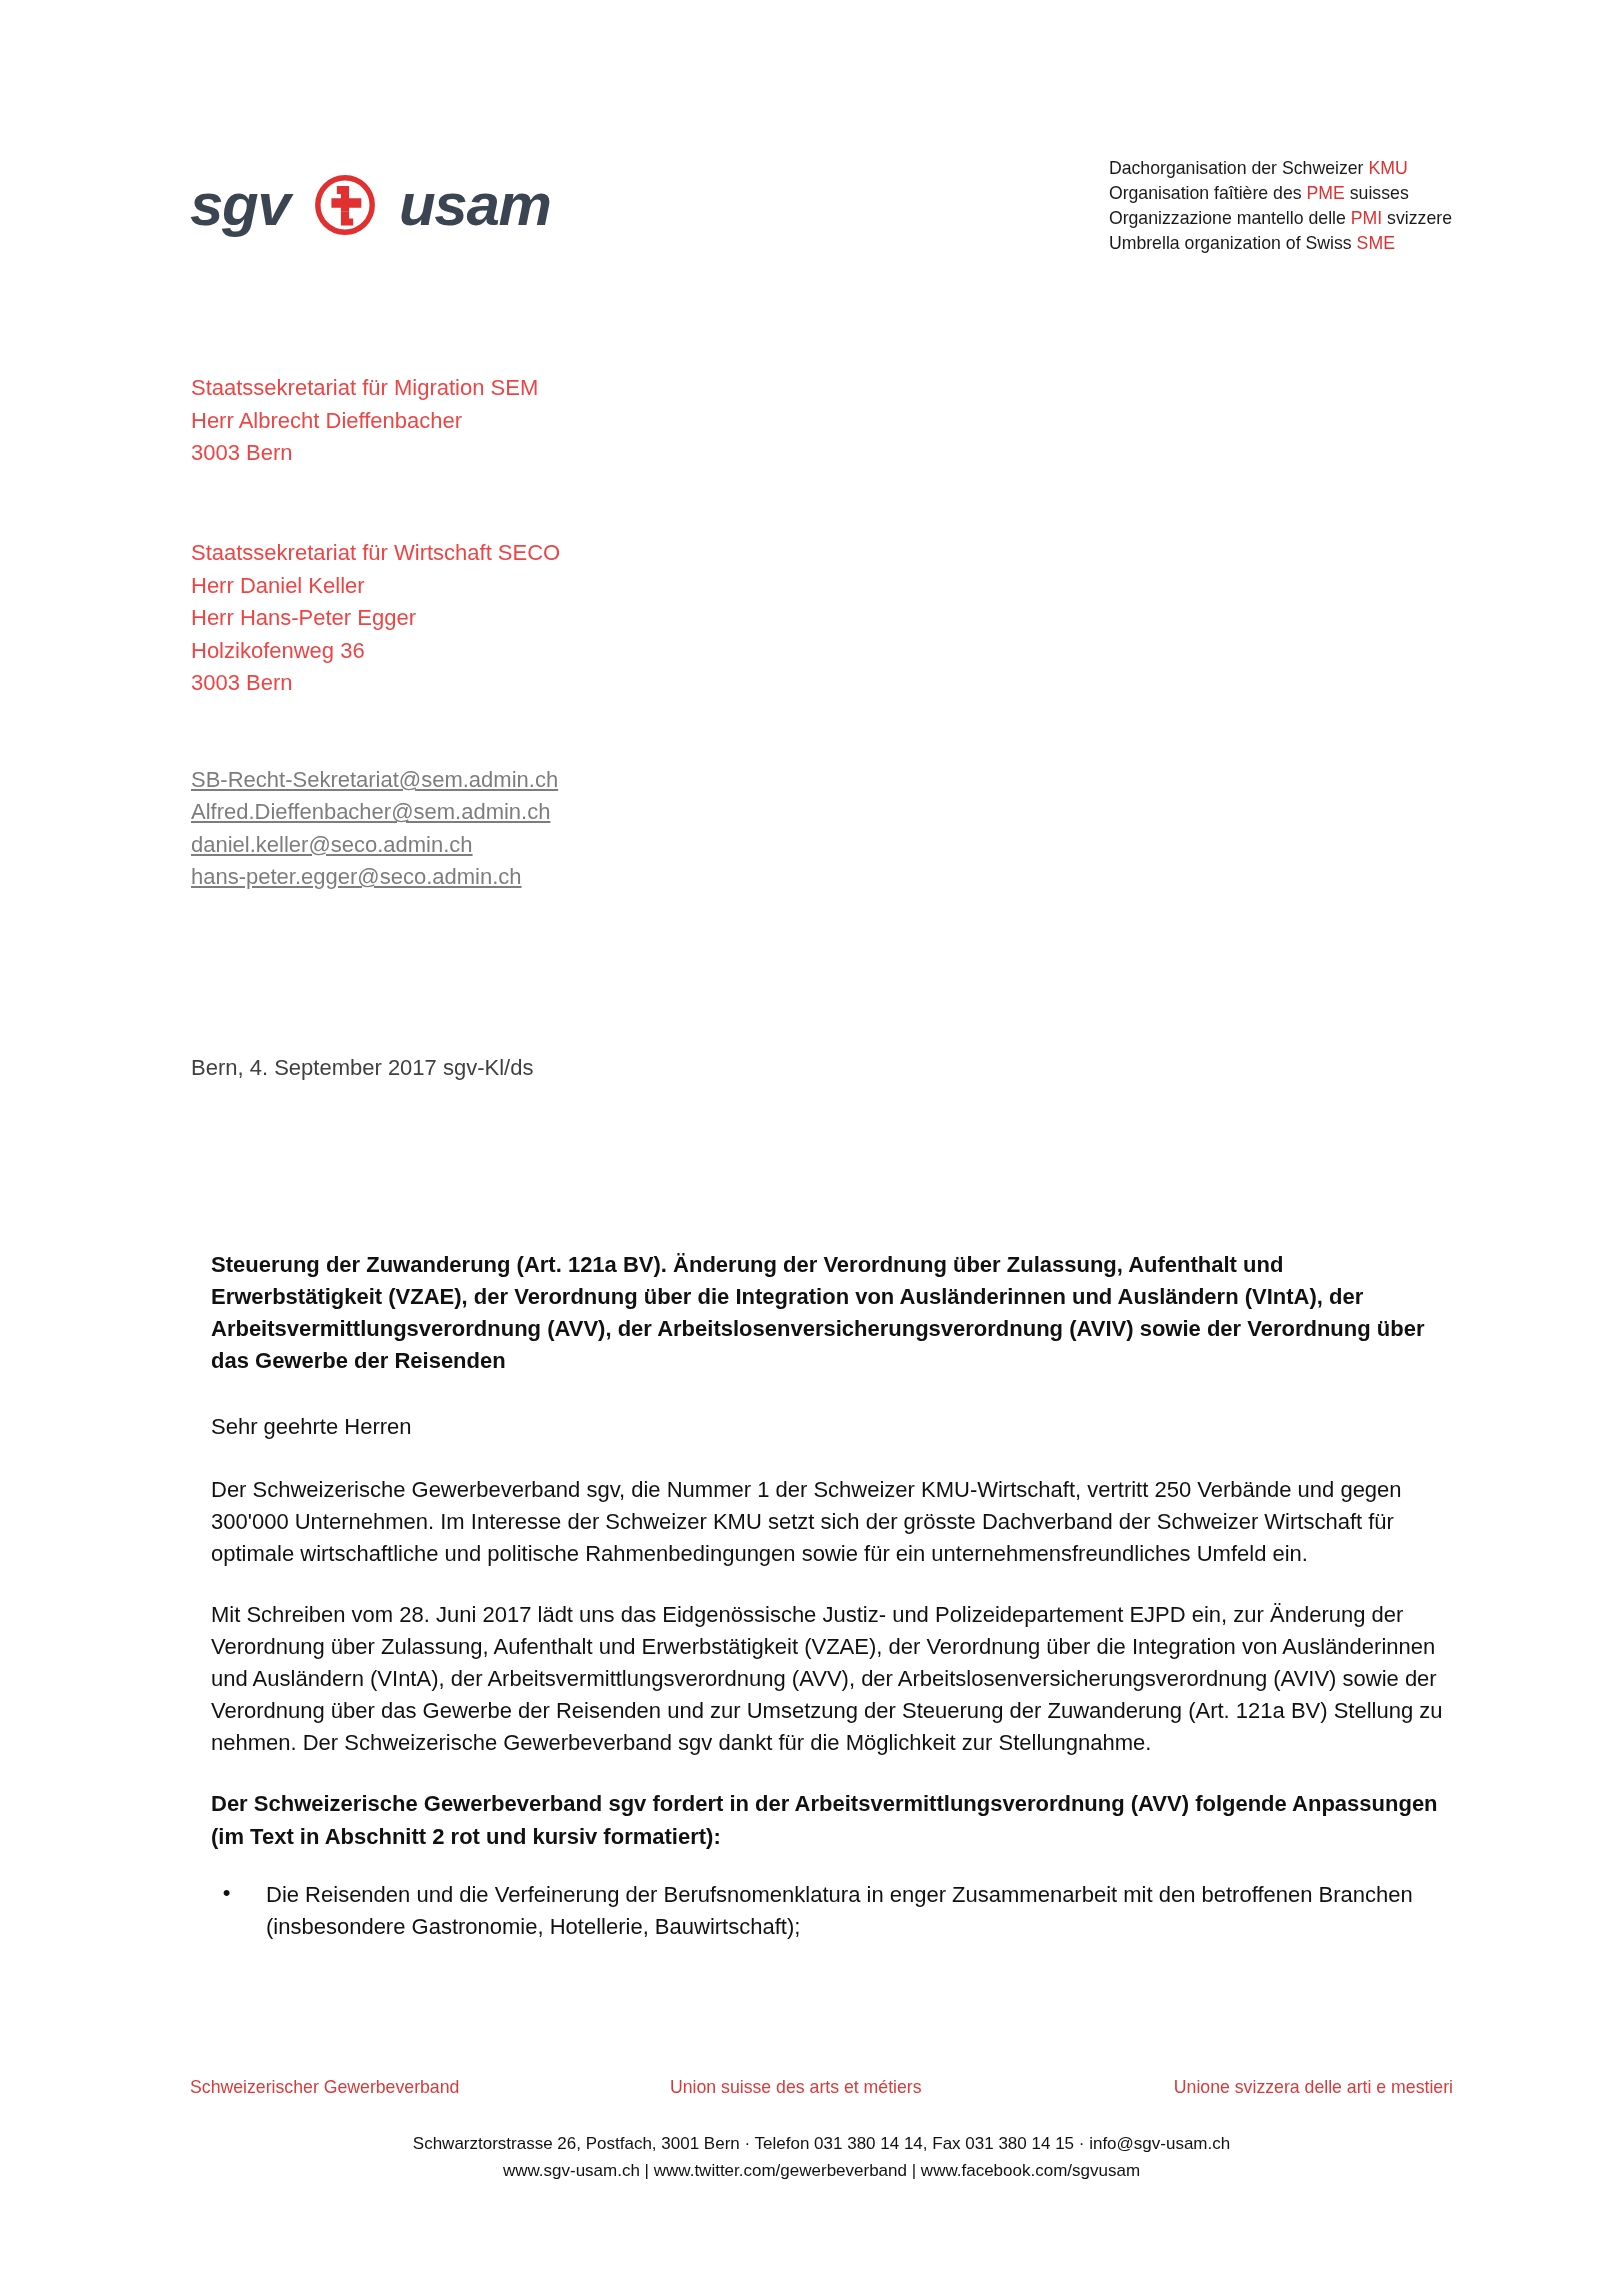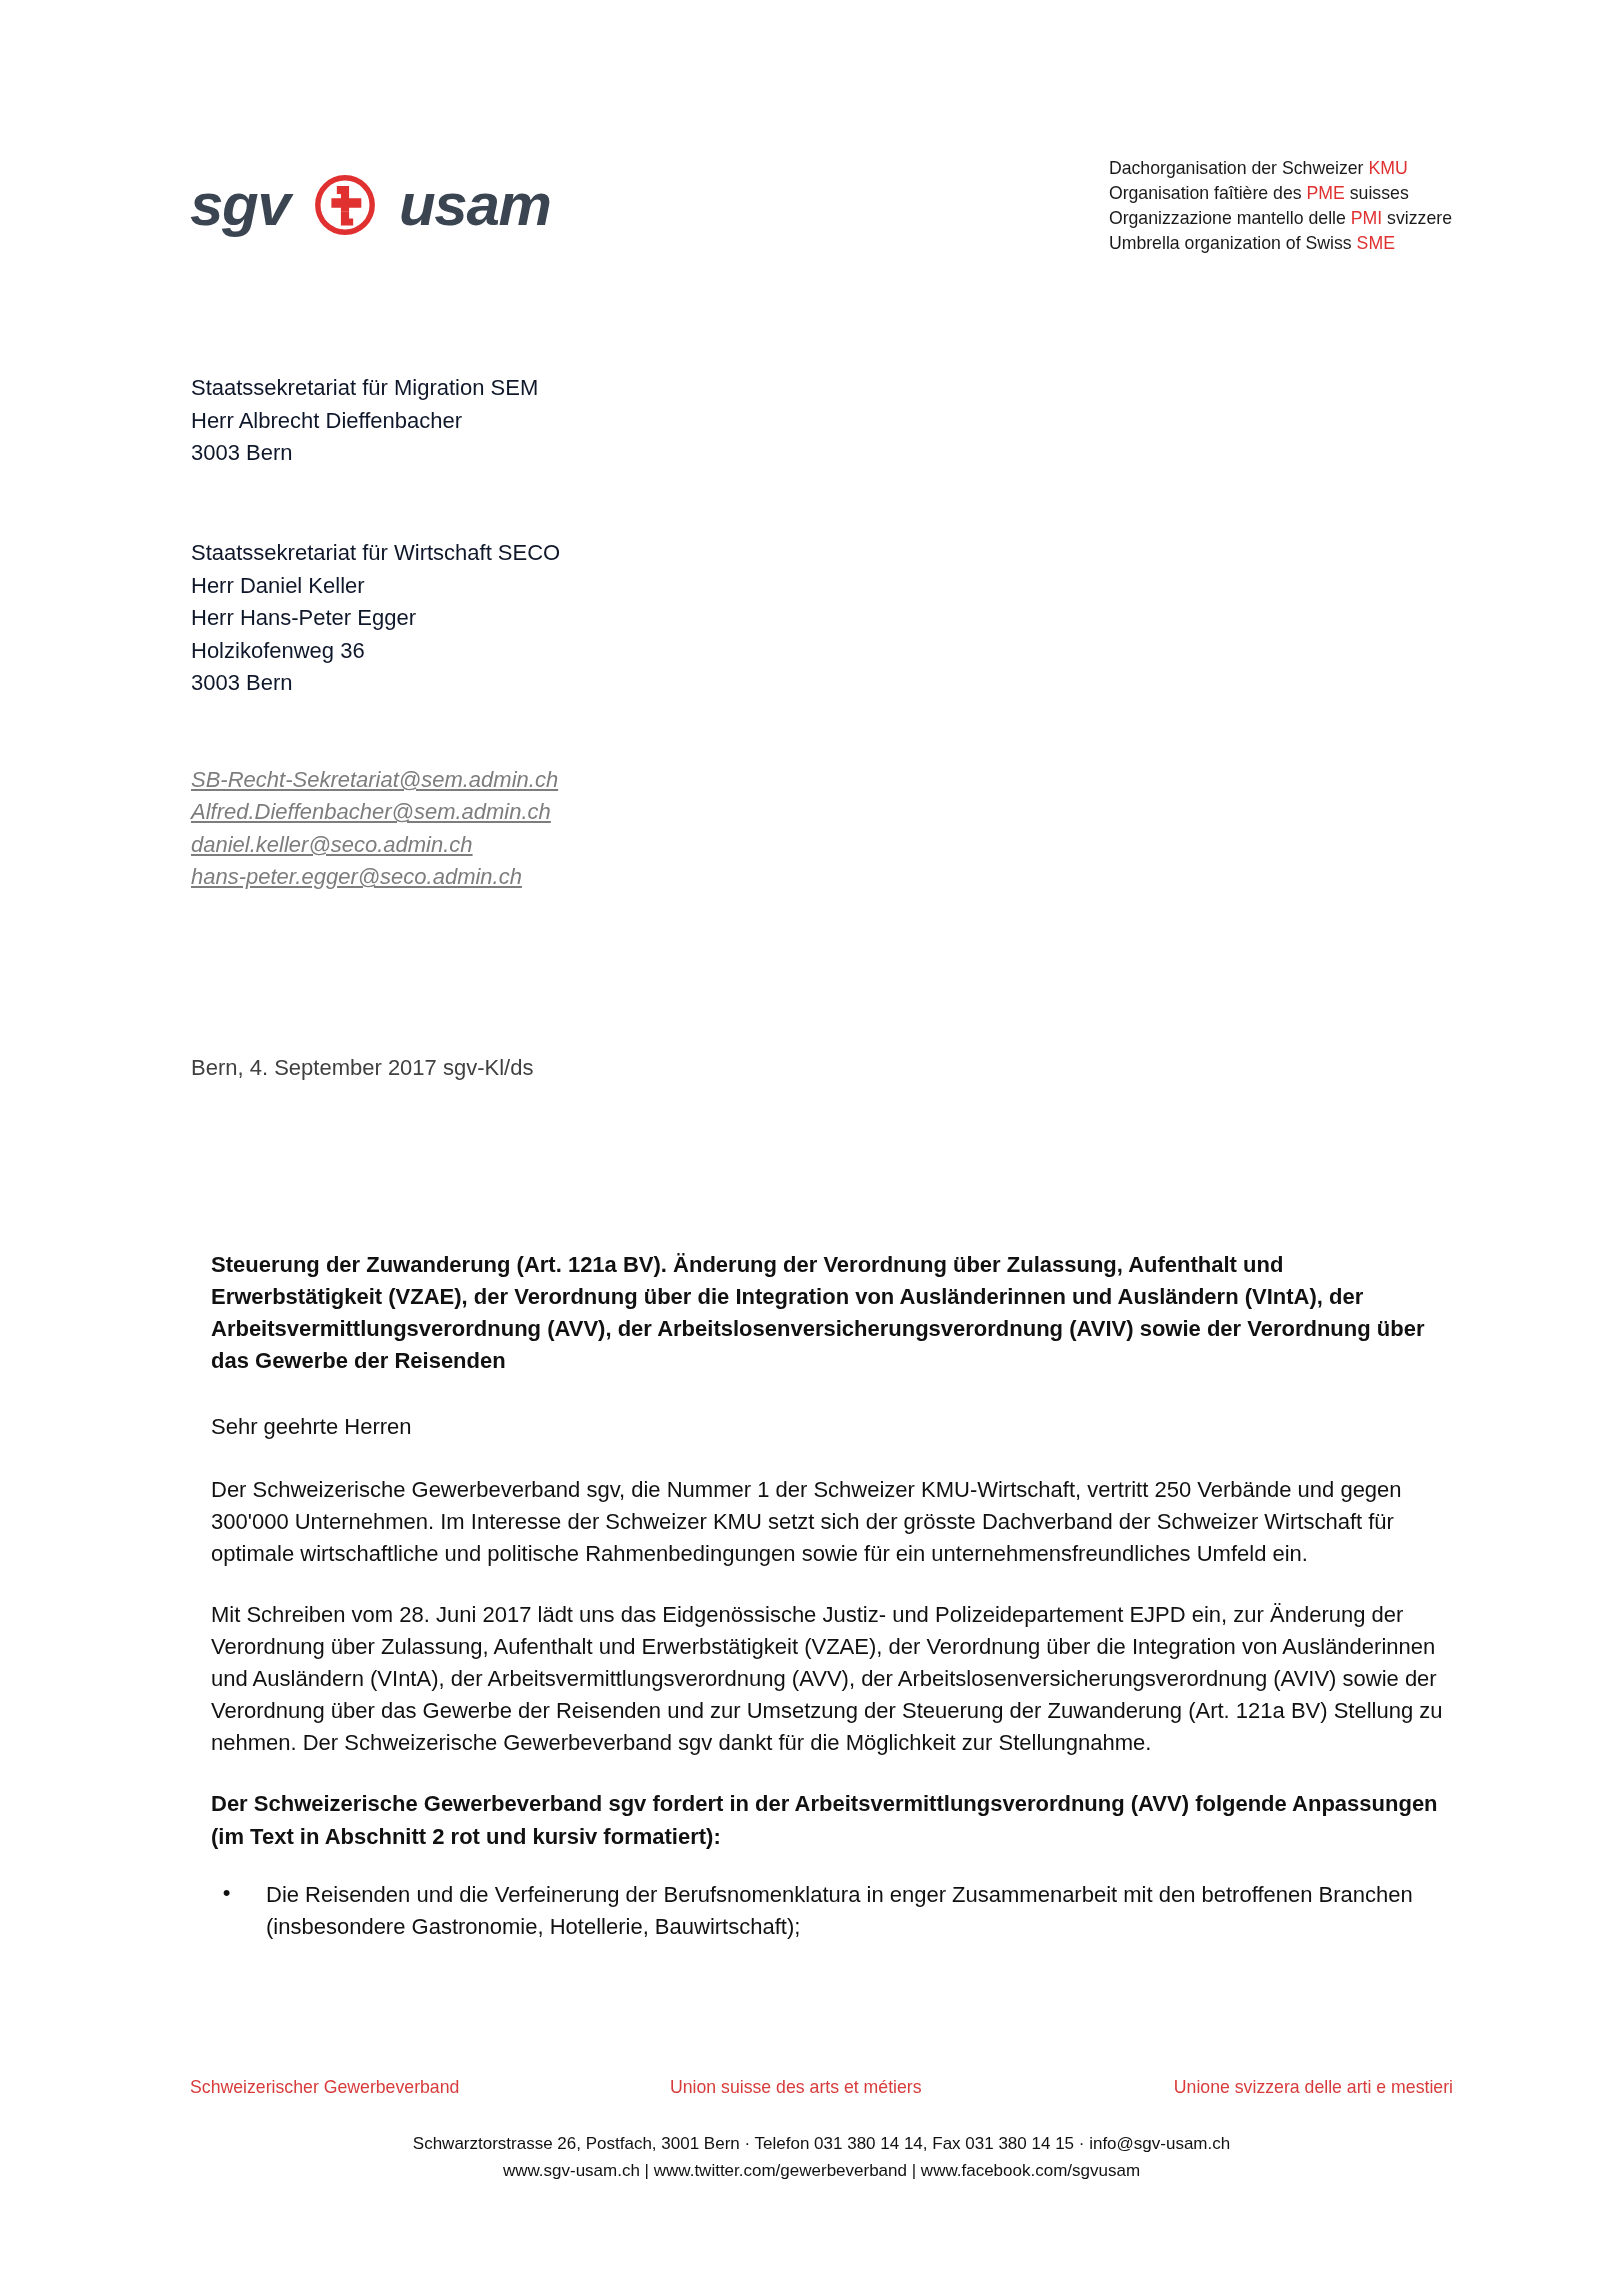--- a/index.html
+++ b/index.html
@@ -66,32 +66,31 @@
     white-space: nowrap;
   }
   .tagline .hl { color: #e03030; }
 
   
   .addr {
     position: absolute;
     left: 191px;
     font-size: 22px;
     line-height: 1.48;
-    color: #0f172a;
+    color: #ef4444;
   }
   #addr-sem  { top: 372px; }
   #addr-seco { top: 537px; }
 
   .emails {
     position: absolute;
     left: 191px;
     top: 764px;
     font-size: 22px;
     line-height: 1.47;
-    font-style: italic;
   }
   .emails a {
     color: #7d7d7d;
     text-decoration: underline;
     display: block;
     width: fit-content;
   }
 
   .dateline {
     position: absolute;

